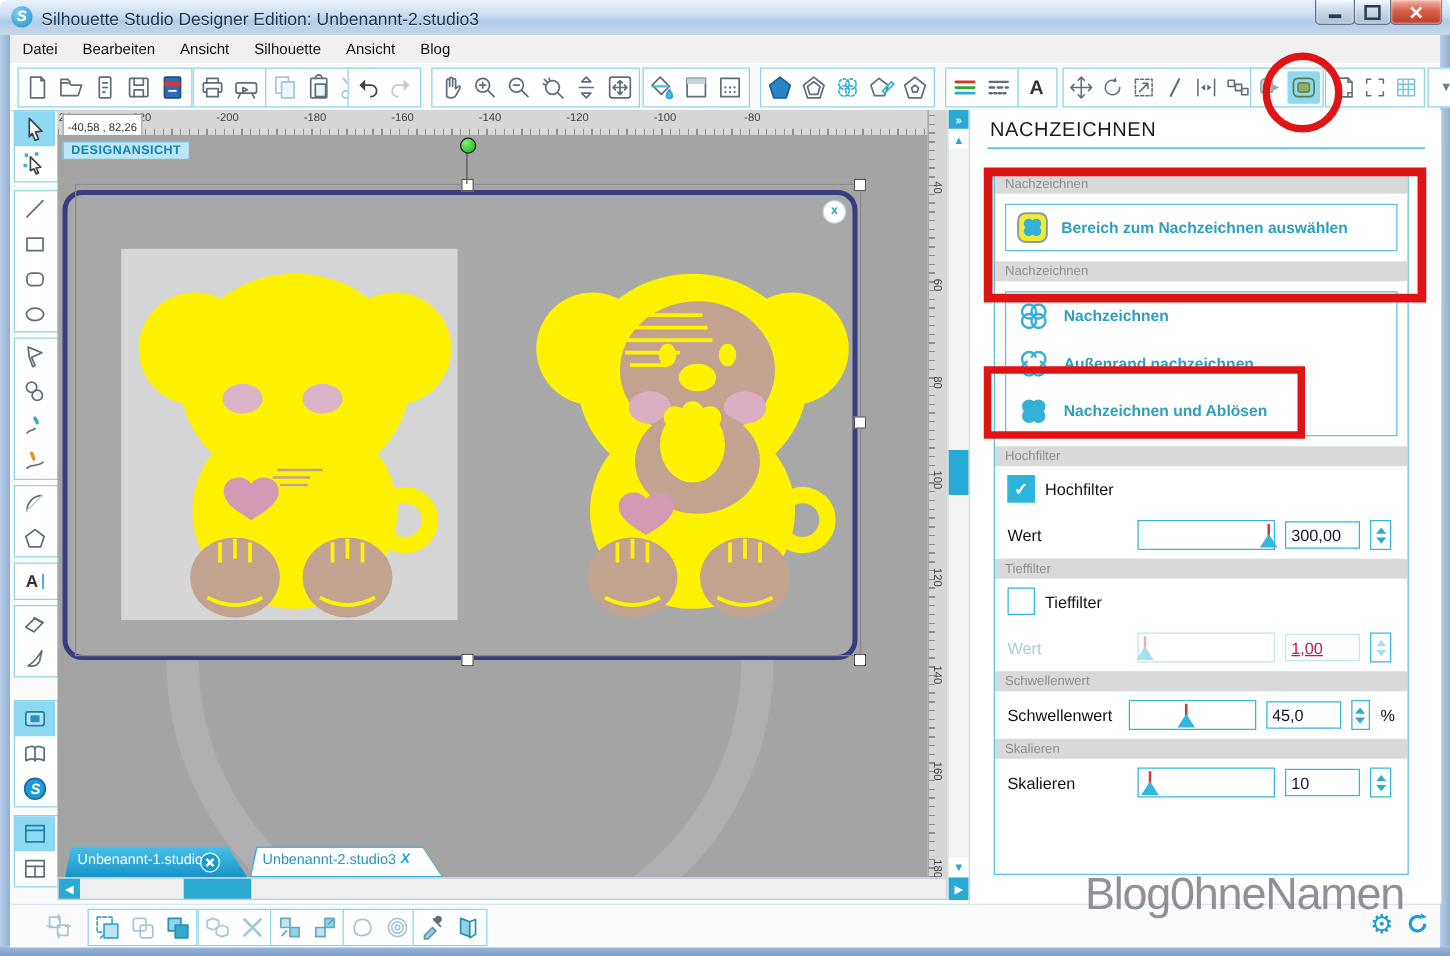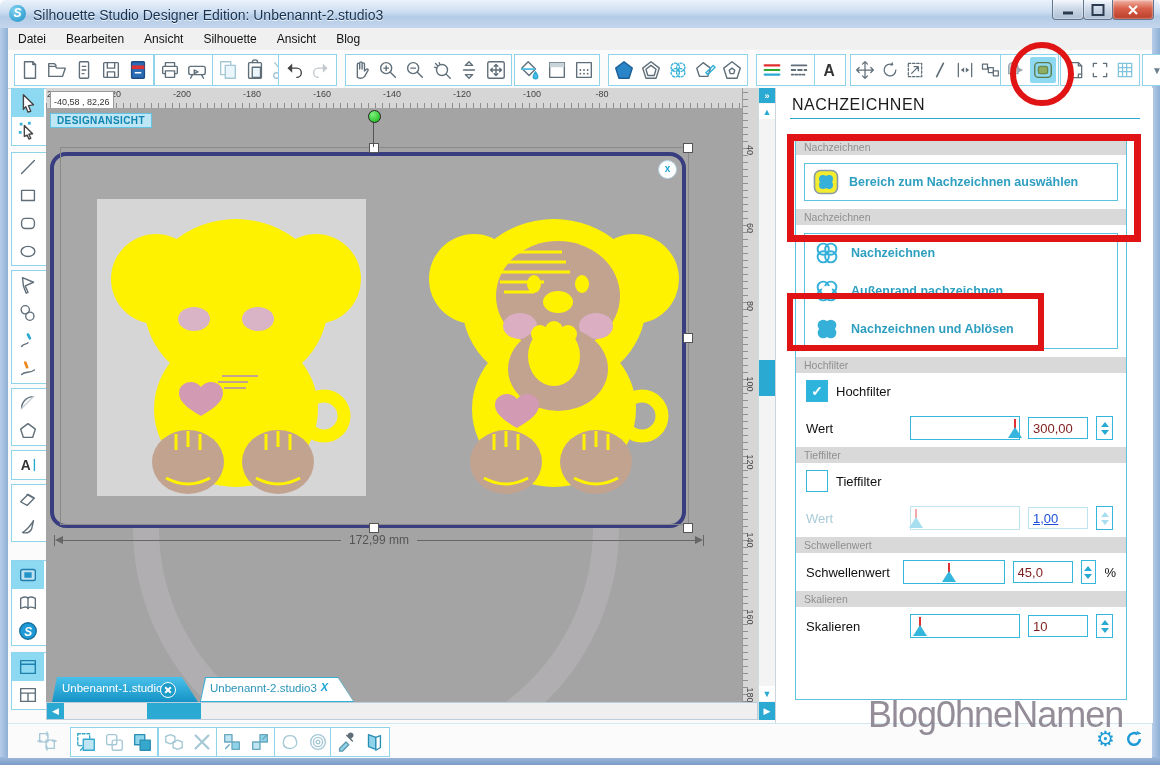--- a/index.html
+++ b/index.html
@@ -121,23 +121,23 @@
   .cb{width:20px;height:20px;border:1px solid #35b6dc;background:#fff;color:#fff;
     display:flex;align-items:center;justify-content:center;font-size:14px;font-weight:bold;}
   .cb.on{background:#2cb4dc;}
   .slider{position:relative;width:108px;height:22px;border:1px solid #35b6dc;background:#fff;}
   .slider .rl{position:absolute;top:2px;bottom:7px;width:2px;background:#e03030;transform:translateX(-50%);}
   .slider .tri{position:absolute;bottom:1px;width:0;height:0;border-left:7px solid transparent;
     border-right:7px solid transparent;border-bottom:11px solid #35b6dc;transform:translateX(-50%);}
   .slider.dis{border-color:#bfe4f2;}
   .slider.dis .rl{background:#f0a8a8;}
   .slider.dis .tri{border-bottom-color:#a8dff0;}
-  .val{width:50px;height:20px;border:1px solid #35b6dc;font-size:13px;padding:0 4px;color:#7f1d1d;
+  .val{width:50px;height:20px;border:1px solid #35b6dc;font-size:13px;padding:0 4px;color:#0f172a;
     font-family:"Liberation Sans",sans-serif;}
-  .val.dis{border-color:#bfe4f2;color:#1d4ed8;text-decoration:underline;}
+  .val.dis{border-color:#bfe4f2;color:#be185d;text-decoration:underline;}
   .spin{width:15px;height:22px;border:1px solid #35b6dc;display:flex;flex-direction:column;
     align-items:center;justify-content:center;gap:3px;background:#fff;}
   .spin i{width:0;height:0;border-left:4px solid transparent;border-right:4px solid transparent;}
   .spin .up{border-bottom:5px solid #2aa9d2;}
   .spin .dn{border-top:5px solid #2aa9d2;}
   .spin.dis .up{border-bottom-color:#a8dff0;}
   .spin.dis .dn{border-top-color:#a8dff0;}
   .unit{font-size:13px;color:#111;}
   
   .anno{border:6px solid #e01414;z-index:50;pointer-events:none;}
@@ -707,29 +707,20 @@
       <div class="handle" style="left:323px;top:35px;"></div>
       <div class="handle" style="left:637px;top:35px;"></div>
       <div class="handle" style="left:637px;top:225px;"></div>
       <div class="handle" style="left:323px;top:415px;"></div>
       <div class="handle" style="left:637px;top:415px;"></div>
       <div id="rot-stem"></div>
       <div id="rot-dot"></div>
       <div id="xbadge">x</div>
       <div id="designbadge">DESIGNANSICHT</div>
 
-      <div id="measure">
-        <span class="bar"></span>
-          <span class="tri-l"></span>
-          <span class="seg"></span>
-        <span class="mlabel">172,99 mm</span>
-        <span class="seg"></span>
-          <span class="tri-r"></span>
-          <span class="bar"></span>
-      </div>
 
       <div class="tab" id="tab1">
         <div class="shape"></div>
         <span class="lab">Unbenannt-1.studio3</span>
         <span class="closec">
             <i></i>
             <i></i>
           </span>
       </div>
       <div class="tab" id="tab2">

